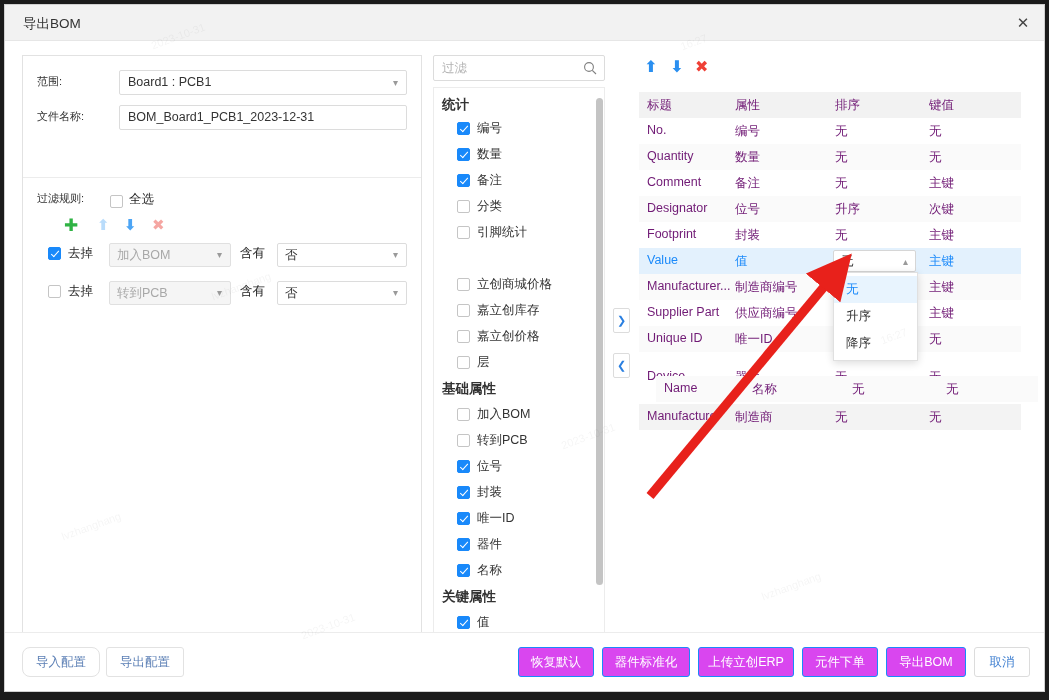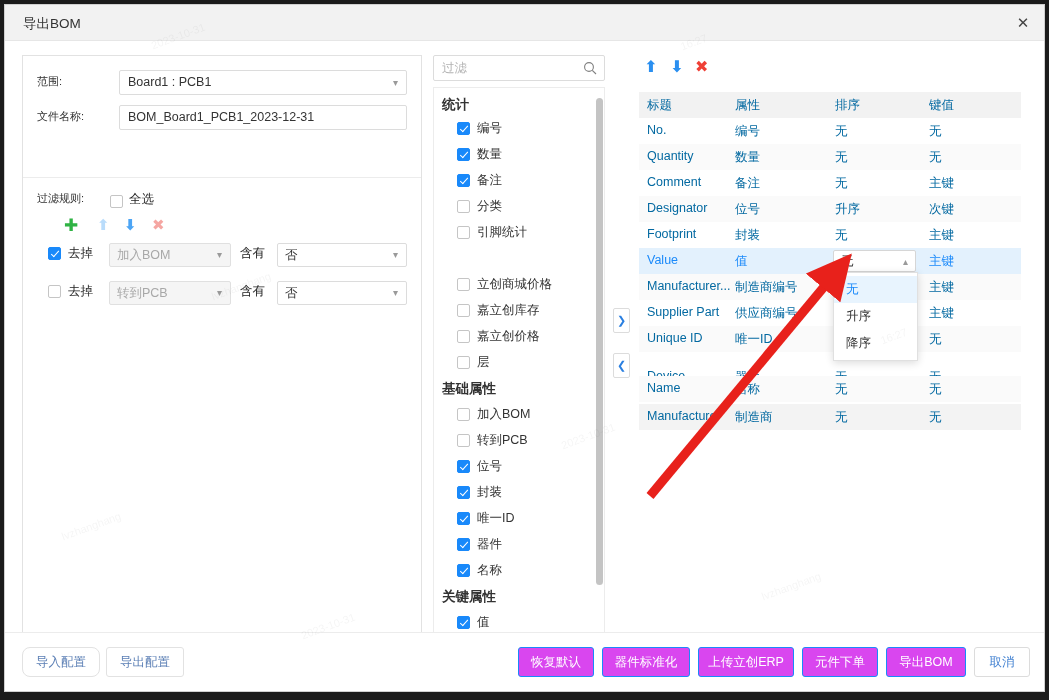--- a/index.html
+++ b/index.html
@@ -333,21 +333,21 @@
     box-sizing: border-box;
   }
   .trow.head { background: #f2f2f2; }
   .trow.odd { background: #fafafa; }
   .trow.even { background: #ffffff; }
   .trow.sel  { background: #e3f1fd; }
   .tcell {
     position: absolute;
     top: 5px;
     font-size: 12.5px;
-    color: #0369a1;
+    color: #701a75;
     white-space: nowrap;
     overflow: hidden;
   }
   .trow.sel .tcell { color: #1989fa; }
   .c0 { left: 8px;   width: 86px; }
   .c1 { left: 96px;  width: 96px; }
   .c2 { left: 196px; width: 90px; }
   .c3 { left: 290px; width: 88px; }
 
   
@@ -707,21 +707,21 @@
           <div class="tcell c1">唯一ID</div>
           <div class="tcell c2">无</div>
           <div class="tcell c3">无</div>
         </div>
         <div class="trow even" style="top:272px;">
           <div class="tcell c0">Device</div>
           <div class="tcell c1">器件</div>
           <div class="tcell c2">无</div>
           <div class="tcell c3">无</div>
         </div>
-        <div class="trow odd" style="top:284px;">
+        <div class="trow odd" style="top:284px;margin-left:17px;">
           <div class="tcell c0">Name</div>
           <div class="tcell c1">名称</div>
           <div class="tcell c2">无</div>
           <div class="tcell c3">无</div>
         </div>
         <div class="trow even" style="top:312px; background:#f3f3f3;">
           <div class="tcell c0">Manufacturer</div>
           <div class="tcell c1">制造商</div>
           <div class="tcell c2">无</div>
           <div class="tcell c3">无</div>

